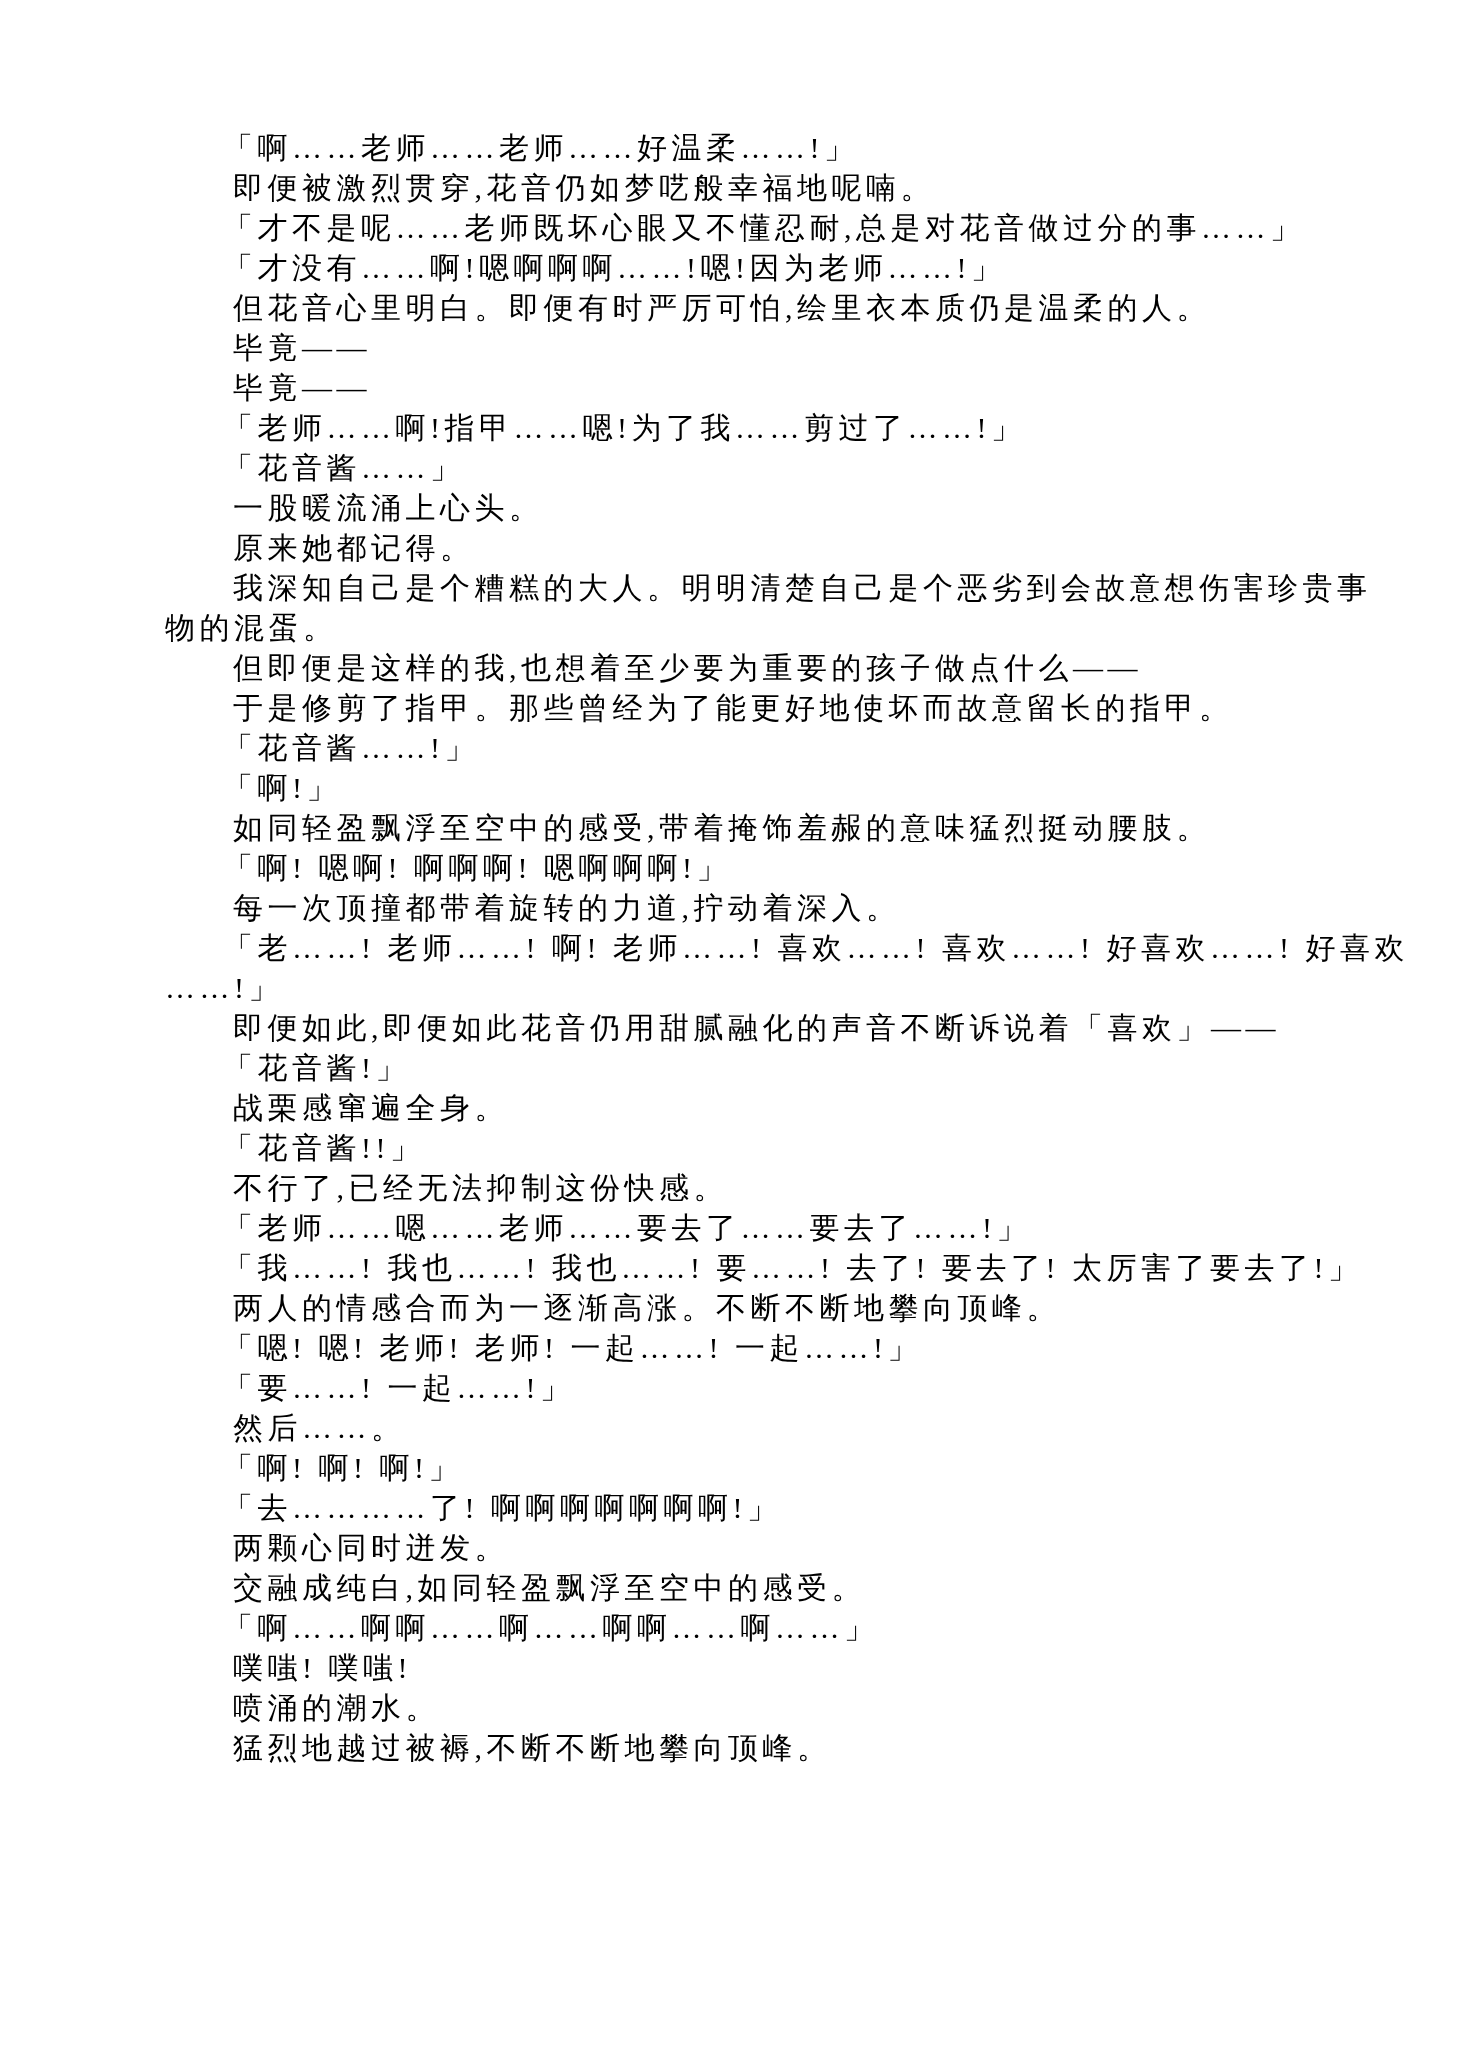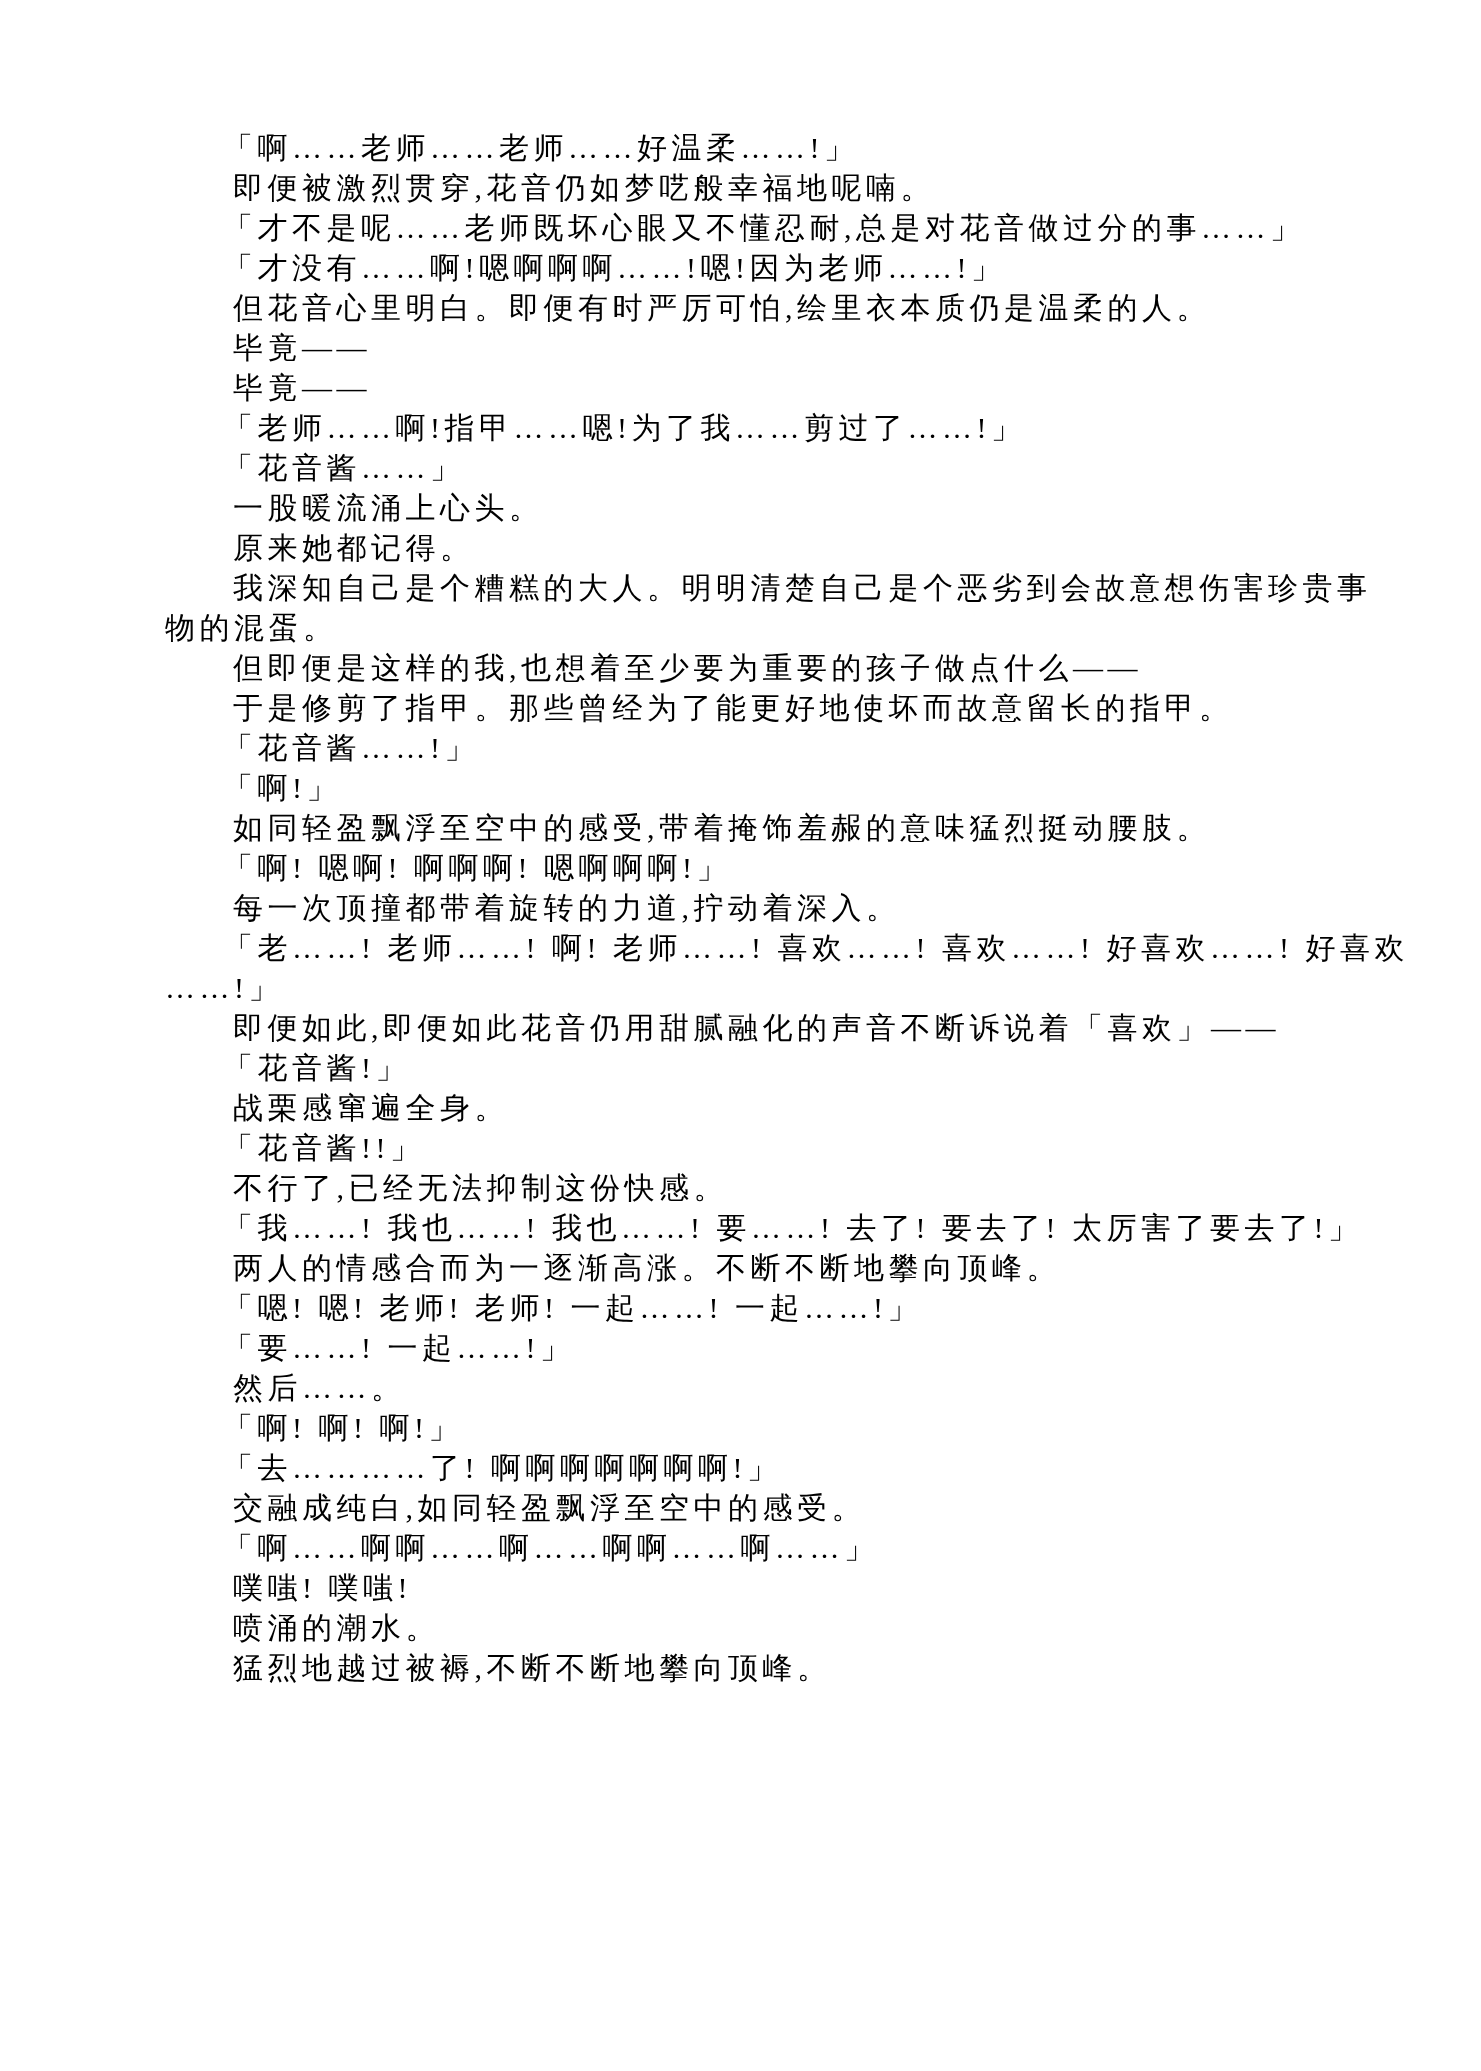--- a/index.html
+++ b/index.html
@@ -60,26 +60,28 @@
       <div class="text-line indent-narrative">如同轻盈飘浮至空中的感受,带着掩饰羞赧的意味猛烈挺动腰肢。</div>
       <div class="text-line indent-dialogue">「啊! 嗯啊! 啊啊啊! 嗯啊啊啊!」</div>
       <div class="text-line indent-narrative">每一次顶撞都带着旋转的力道,拧动着深入。</div>
       <div class="text-line indent-dialogue">「老……! 老师……! 啊! 老师……! 喜欢……! 喜欢……! 好喜欢……! 好喜欢</div>
       <div class="text-line indent-none">……!」</div>
       <div class="text-line indent-narrative">即便如此,即便如此花音仍用甜腻融化的声音不断诉说着「喜欢」——</div>
       <div class="text-line indent-dialogue">「花音酱!」</div>
       <div class="text-line indent-narrative">战栗感窜遍全身。</div>
       <div class="text-line indent-dialogue">「花音酱!!」</div>
       <div class="text-line indent-narrative">不行了,已经无法抑制这份快感。</div>
+      <div class="text-line indent-dialogue">「老师……嗯……老师……要去了……要去了……!」</div>
       <div class="text-line indent-dialogue">「我……! 我也……! 我也……! 要……! 去了! 要去了! 太厉害了要去了!」</div>
       <div class="text-line indent-narrative">两人的情感合而为一逐渐高涨。不断不断地攀向顶峰。</div>
       <div class="text-line indent-dialogue">「嗯! 嗯! 老师! 老师! 一起……! 一起……!」</div>
       <div class="text-line indent-dialogue">「要……! 一起……!」</div>
       <div class="text-line indent-narrative">然后……。</div>
       <div class="text-line indent-dialogue">「啊! 啊! 啊!」</div>
       <div class="text-line indent-dialogue">「去…………了! 啊啊啊啊啊啊啊!」</div>
+      <div class="text-line indent-narrative">两颗心同时迸发。</div>
       <div class="text-line indent-narrative">交融成纯白,如同轻盈飘浮至空中的感受。</div>
       <div class="text-line indent-dialogue">「啊……啊啊……啊……啊啊……啊……」</div>
       <div class="text-line indent-narrative">噗嗤! 噗嗤!</div>
       <div class="text-line indent-narrative">喷涌的潮水。</div>
       <div class="text-line indent-narrative">猛烈地越过被褥,不断不断地攀向顶峰。</div>
     </div>
 </div>
 
 </body></html>

